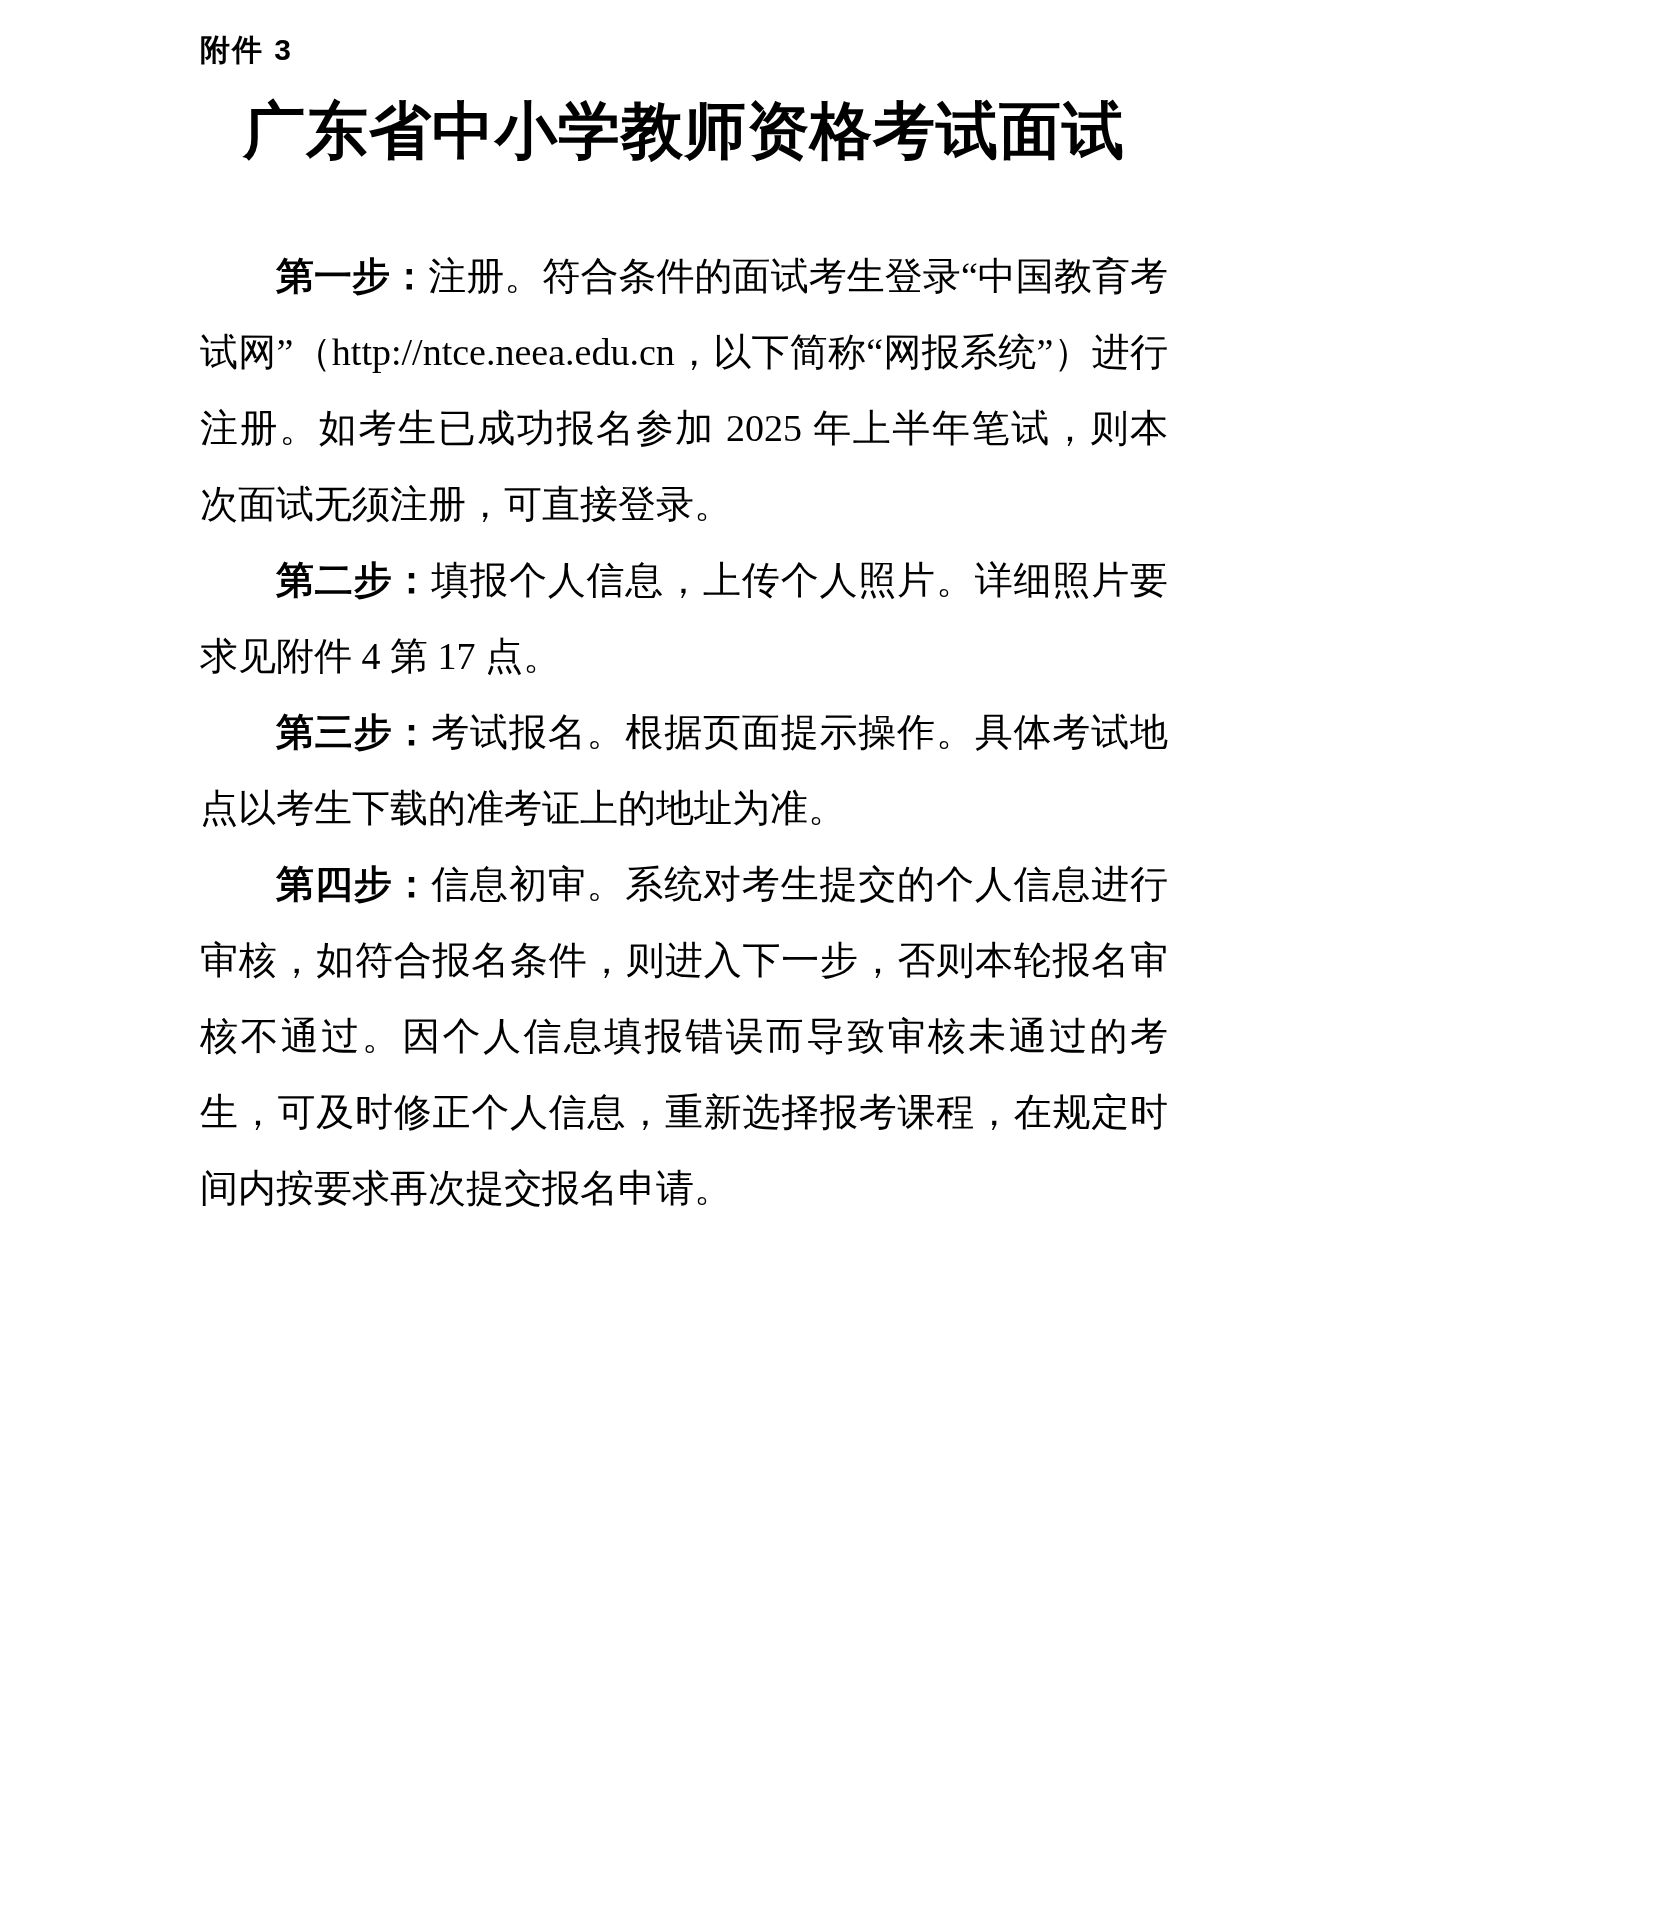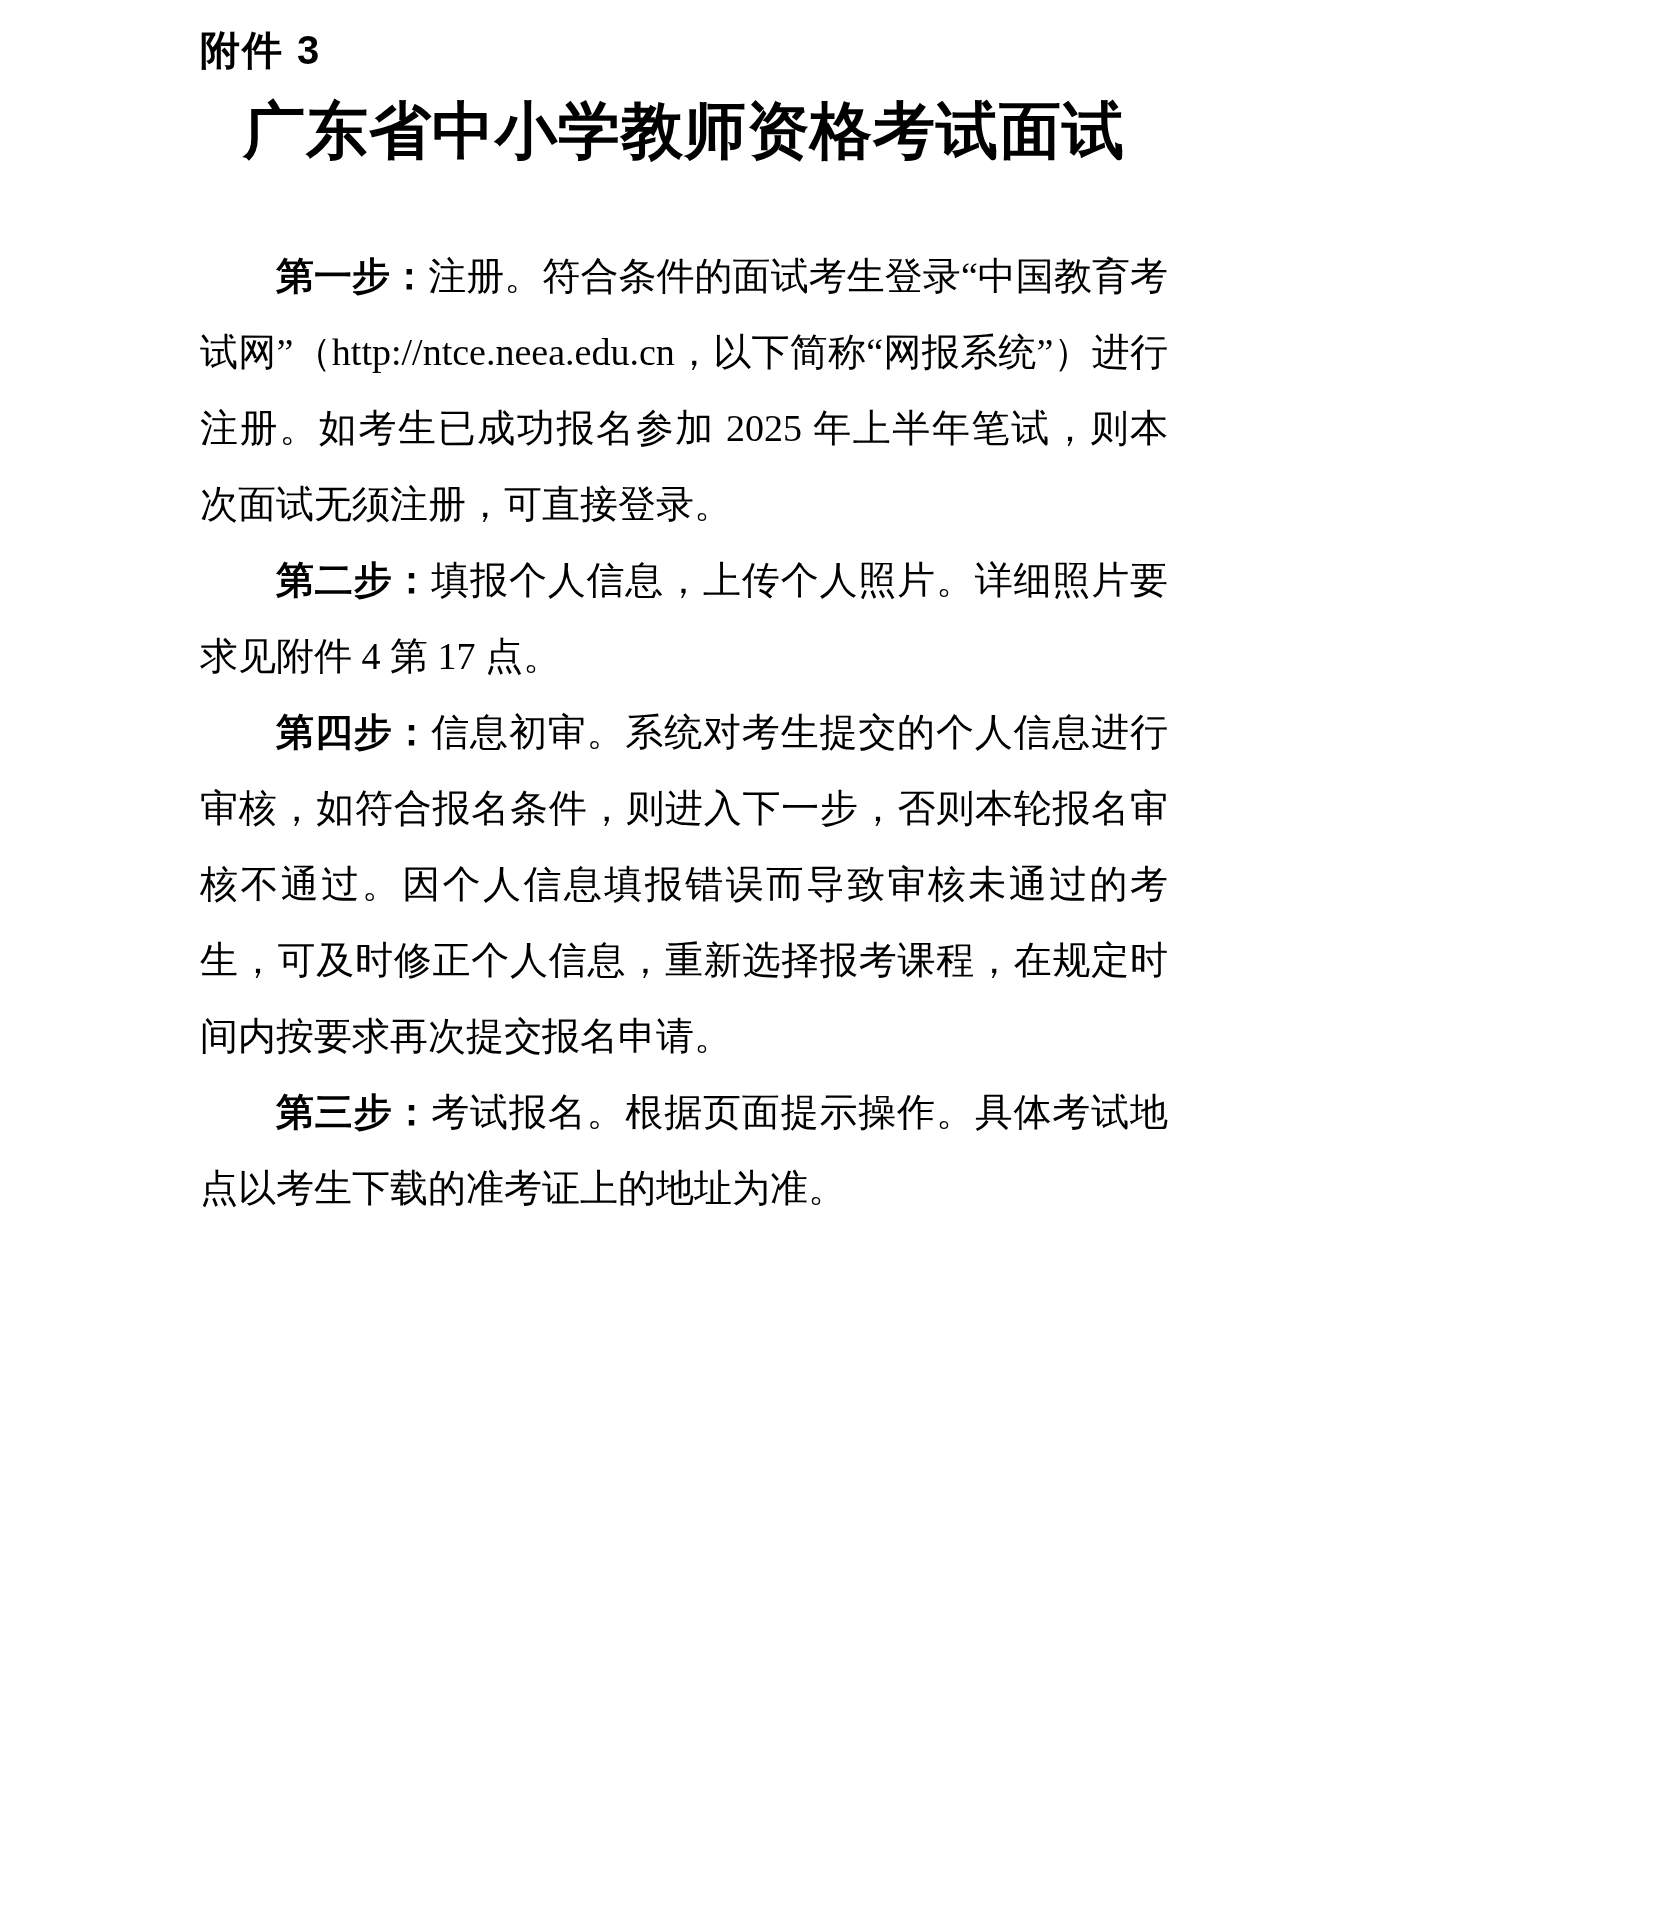--- a/index.html
+++ b/index.html
@@ -17,21 +17,21 @@
   .page {
     box-sizing: border-box;
     padding: 26px 0 0 200px;
     width: 1654px;
     height: 1911px;
   }
   .col {
     width: 968px;
   }
   .attachment {
-    font-size: 40px;
+    font-size: 30px;
     font-weight: 600;
     font-family: "Liberation Sans", "DejaVu Sans", sans-serif;
     letter-spacing: 2px;
     line-height: 48px;
   }
   .title {
     margin: 24px 0 0 0;
     font-size: 62px;
     line-height: 66px;
     font-weight: 700;
@@ -64,17 +64,17 @@
   <div class="col">
     <div class="attachment">附件 3</div>
 
     <h1 class="title">
       <span class="title-line">广东省中小学教师资格考试面试</span>
     </h1>
 
     <div class="body-text">
         <p class="para"><span class="step-label">第一步：</span>注册。符合条件的面试考生登录“中国教育考试网”（http://ntce.neea.edu.cn，以下简称“网报系统”）进行注册。如考生已成功报名参加 2025 年上半年笔试，则本次面试无须注册，可直接登录。</p>
         <p class="para"><span class="step-label">第二步：</span>填报个人信息，上传个人照片。详细照片要求见附件 4 第 17 点。</p>
+        <p class="para"><span class="step-label">第三步：</span>考试报名。根据页面提示操作。具体考试地点以考生下载的准考证上的地址为准。</p>
         <p class="para"><span class="step-label">第四步：</span>信息初审。系统对考生提交的个人信息进行审核，如符合报名条件，则进入下一步，否则本轮报名审核不通过。因个人信息填报错误而导致审核未通过的考生，可及时修正个人信息，重新选择报考课程，在规定时间内按要求再次提交报名申请。</p>
-        <p class="para"><span class="step-label">第三步：</span>考试报名。根据页面提示操作。具体考试地点以考生下载的准考证上的地址为准。</p>
       </div>
   </div>
 </div>
 
 </body></html>

